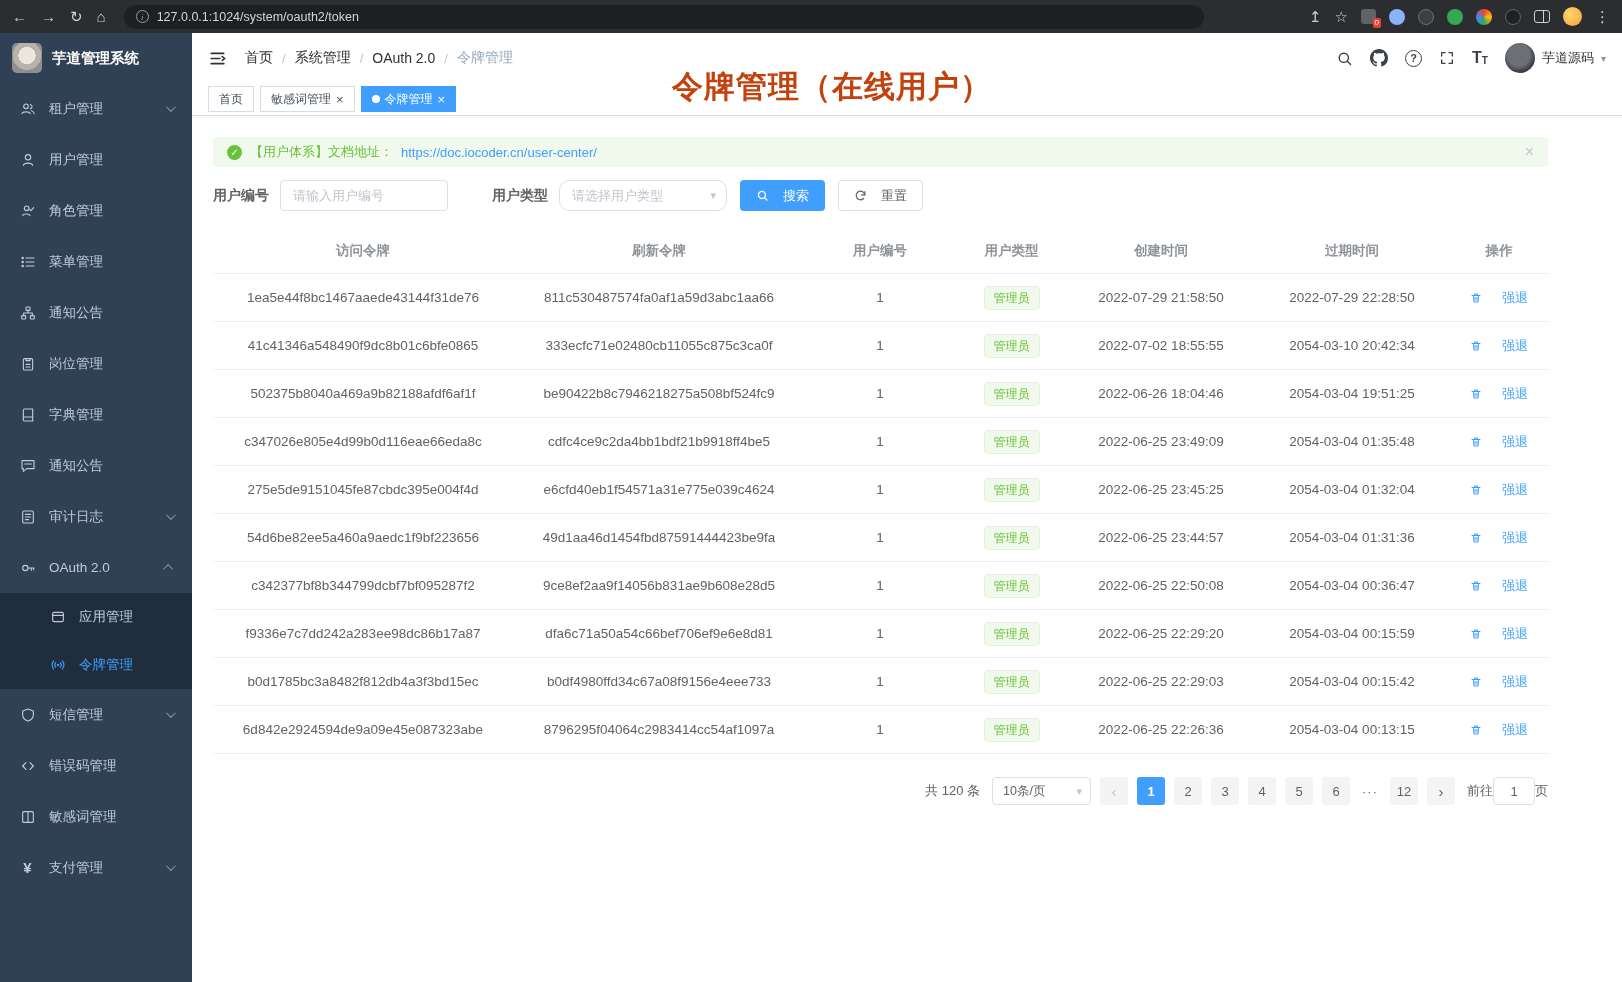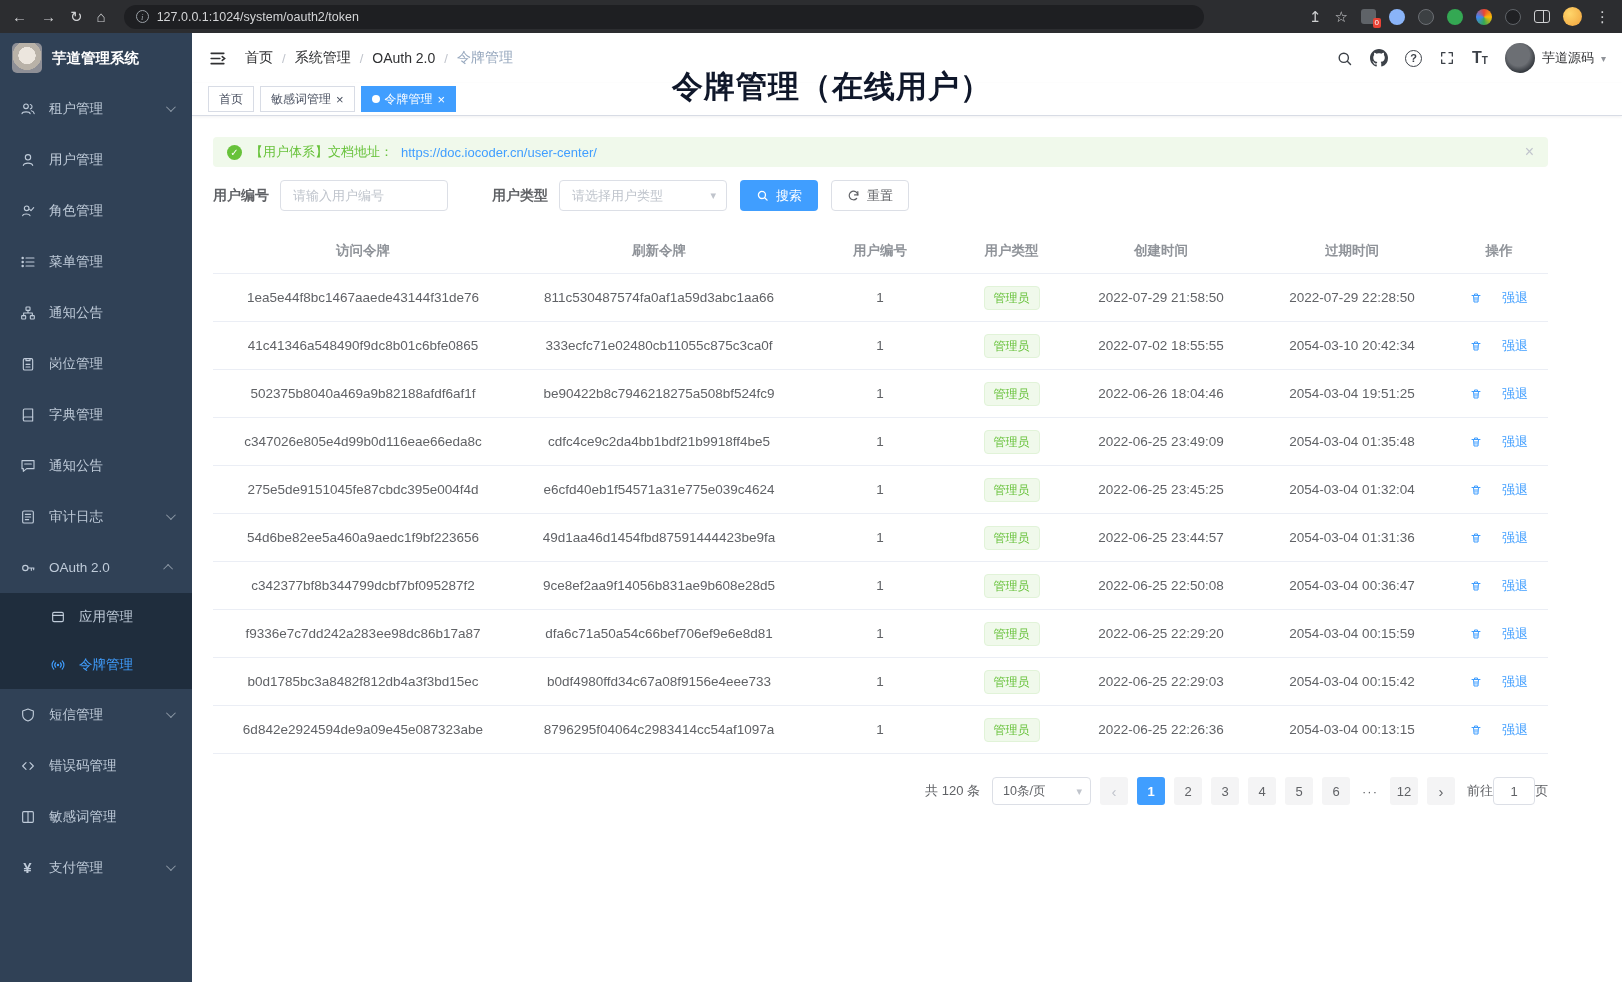--- a/index.html
+++ b/index.html
@@ -66,24 +66,24 @@
 .content{flex:1;padding:21px 74px 0 21px;position:relative;}
 .alert{height:30px;background:#f0f9eb;border-radius:4px;display:flex;align-items:center;gap:8px;padding:0 14px;font-size:13px;color:#67c23a;margin-bottom:13px;}
 .alert-check{width:15px;height:15px;border-radius:50%;background:#67c23a;color:#fff;font-size:10px;display:flex;align-items:center;justify-content:center;flex-shrink:0;}
 .alert-link{color:#409eff;text-decoration:none;cursor:pointer;}
 .alert-close{margin-left:auto;color:#c0c4cc;cursor:pointer;font-size:16px;line-height:1;}
 
 .filters{display:flex;align-items:center;margin:0 0 20px;font-size:14px;color:#606266;}
 .f-label{font-weight:bold;margin-right:11px;white-space:nowrap;}
 .f-input{width:168px;height:31px;border:1px solid #dcdfe6;border-radius:4px;padding:0 12px;font-size:13px;color:#606266;outline:none;font-family:inherit;}
 .f-input::placeholder{color:#bfc4cc;}
-.f-select{width:168px;height:31px;border:1px solid #dcdfe6;border-radius:4px;padding:0 10px 0 12px;display:flex;align-items:center;justify-content:space-between;font-size:13px;color:#bfc4cc;cursor:pointer;background:#fff;}
+.f-select{width:168px;height:31px;border:1px solid #dcdfe6;border-radius:10px;padding:0 10px 0 12px;display:flex;align-items:center;justify-content:space-between;font-size:13px;color:#bfc4cc;cursor:pointer;background:#fff;}
 .sel-caret{color:#c0c4cc;font-size:11px;}
 .gap44{width:44px;flex-shrink:0;}
-.btn{height:31px;border-radius:4px;display:inline-flex;align-items:center;gap:7px;padding:0 15px;font-size:13px;cursor:pointer;border:1px solid transparent;font-family:inherit;}
+.btn{height:31px;border-radius:4px;display:inline-flex;align-items:center;gap:14px;padding:0 15px;font-size:13px;cursor:pointer;border:1px solid transparent;font-family:inherit;}
 .btn-primary{background:#409eff;color:#fff;margin-left:13px;}
 .btn-plain{background:#fff;color:#606266;border-color:#dcdfe6;margin-left:13px;}
 
 table{width:100%;border-collapse:collapse;table-layout:fixed;font-size:13.5px;color:#606266;}
 th{color:#8f9399;font-weight:bold;font-size:13.5px;padding:11px 0 13px;border-bottom:1px solid #ebeef5;text-align:center;}
 td{height:48px;border-bottom:1px solid #ebeef5;text-align:center;overflow:hidden;white-space:nowrap;}
 .tag{display:inline-block;background:#f0f9eb;border:1px solid #e1f3d8;color:#67c23a;font-size:12px;line-height:1;padding:5px 9px;border-radius:4px;}
 .action-link{color:#409eff;font-size:13px;display:inline-flex;align-items:center;gap:20px;cursor:pointer;}
 .trash-icon{width:12px;height:12px;fill:none;stroke:currentColor;stroke-width:2;stroke-linecap:round;stroke-linejoin:round;}
 
@@ -91,21 +91,21 @@
 .pg-total{margin-right:3px;}
 .pg-size{width:99px;height:28px;border:1px solid #dcdfe6;border-radius:4px;display:flex;align-items:center;justify-content:space-between;padding:0 8px 0 10px;cursor:pointer;font-size:12.5px;background:#fff;}
 .pg-btn{min-width:28px;height:28px;padding:0 5px;border-radius:3px;background:#f4f4f5;display:inline-flex;align-items:center;justify-content:center;cursor:pointer;font-size:13px;color:#606266;}
 .pg-btn.active{background:#409eff;color:#fff;font-weight:bold;}
 .pg-btn.nav{font-size:15px;}
 .pg-btn.nav.disabled{color:#c0c4cc;cursor:not-allowed;}
 .pg-ellipsis{width:22px;text-align:center;color:#606266;letter-spacing:1px;cursor:pointer;}
 .pg-goto{display:flex;align-items:center;margin-left:3px;justify-content:center;}
 .pg-goto-input{width:42px;height:28px;border:1px solid #dcdfe6;border-radius:4px;text-align:center;font-size:13px;color:#606266;outline:none;font-family:inherit;}
 
-.overlay-title{position:absolute;left:672px;top:66px;font-size:31px;font-weight:bold;color:#0f172a;letter-spacing:1px;z-index:99;white-space:nowrap;}
+.overlay-title{position:absolute;left:672px;top:66px;font-size:31px;font-weight:bold;color:#c2410c;letter-spacing:1px;z-index:99;white-space:nowrap;}
 </style>
 </head>
 <body>
 
 <div class="browser-bar">
   <span class="bnav">←</span>
   <span class="bnav">→</span>
   <span class="bnav">↻</span>
   <span class="bnav">⌂</span>
   <div class="url-bar">

